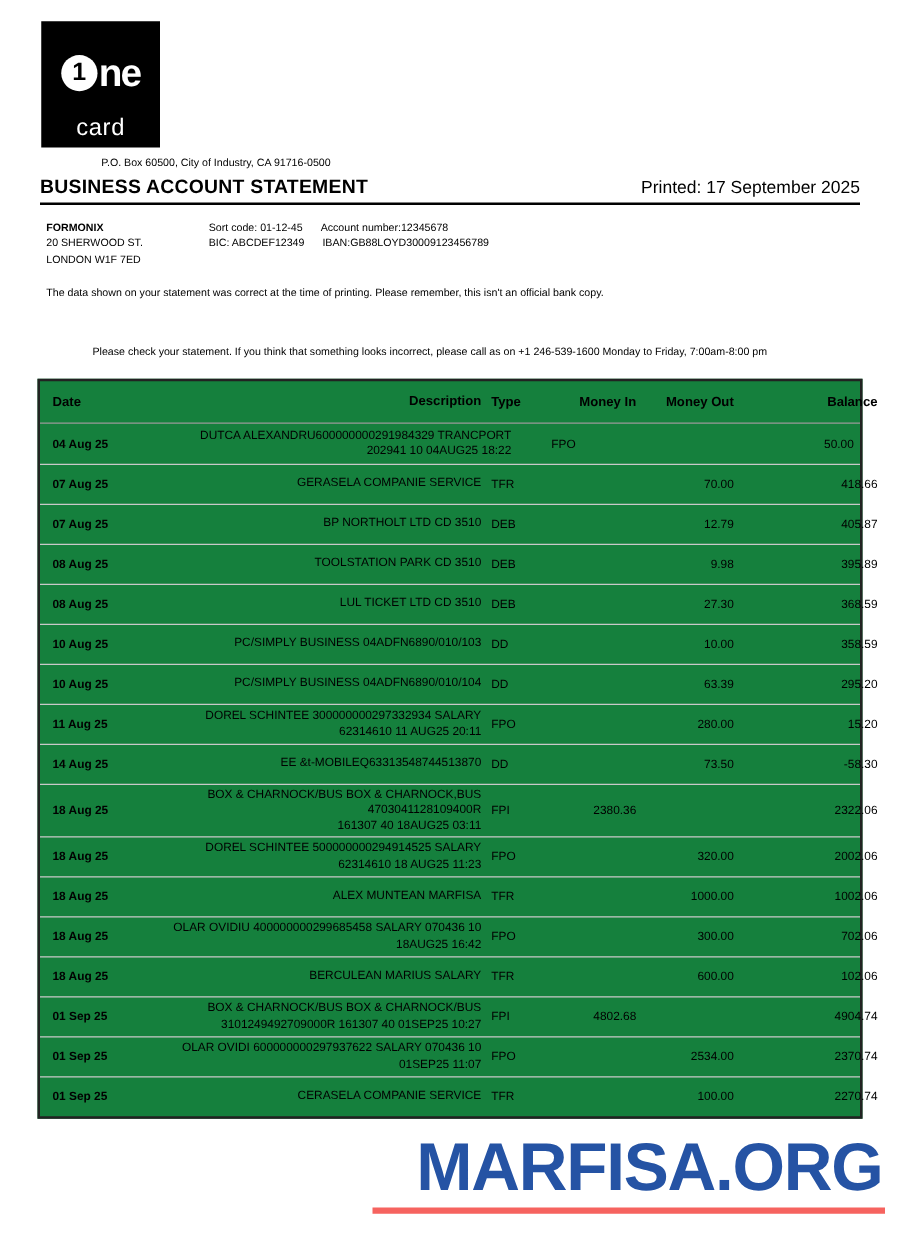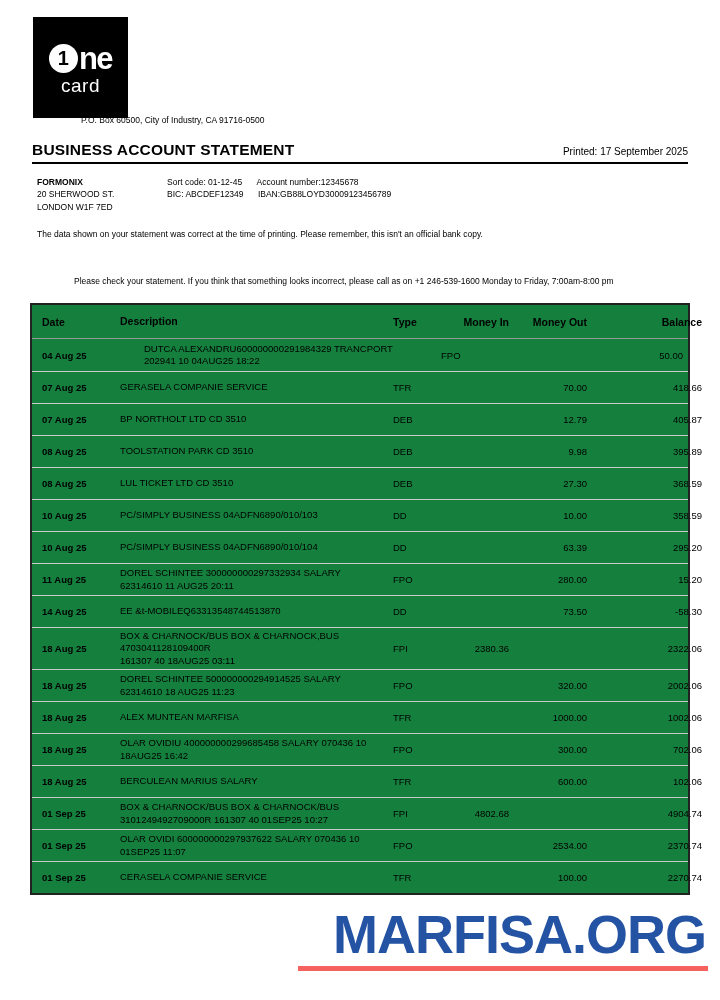--- a/index.html
+++ b/index.html
@@ -7,41 +7,41 @@
   .page {
     position:relative; width:720px; height:1000px; background:#ffffff;
     font-family:"Liberation Sans", sans-serif; color:#000; overflow:hidden;
   }
   
   .logo { position:absolute; left:33px; top:17px; width:95px; height:101px; background:#000; }
   .logo-row { display:flex; align-items:center; justify-content:center; margin-top:26px; }
   .logo-circle { width:29px; height:29px; background:#fff; border-radius:50%;
     display:flex; align-items:center; justify-content:center; color:#000; font-weight:bold; font-size:20px; }
   .logo-ne { color:#fff; font-size:31px; font-weight:bold; letter-spacing:-1.5px; margin-left:1px; line-height:1; }
-  .logo-card { color:#fff; text-align:center; font-size:19px; margin-top:1px; font-weight:400; letter-spacing:0.5px; }
-  
-  .po-address { position:absolute; left:37px; top:115px; font-size:8.5px;padding-left:44px; }
+  .logo-card { color:#fff; text-align:center; font-size:19px; margin-top:18px; font-weight:400; letter-spacing:0.5px; }
+  
+  .po-address { position:absolute; left:37px; top:125px; font-size:8.5px;padding-left:44px; }
   .title-row { position:absolute; left:32px; width:656px; top:141px; display:flex; justify-content:space-between; align-items:flex-end; }
   .doc-title { font-size:15.5px; font-weight:bold; letter-spacing:0.2px; }
-  .printed { font-size:10px; padding-bottom:2px; }
+  .printed { font-size:14px; padding-bottom:2px; }
   .title-rule { position:absolute; left:32px; width:656px; top:162px; height:2px; background:#000; }
   .account-block { position:absolute; left:37px; top:176px; font-size:8.5px; line-height:1.45; }
   .holder-name { font-weight:bold; }
   .account-details { position:absolute; left:167px; top:176px; font-size:8.5px; line-height:1.45; }
   .detail-line span + span { margin-left:12px; }
   .notice1 { position:absolute; left:37px; top:229px; font-size:8.5px; }
   .notice2 { position:absolute; left:37px; top:276px; font-size:8.5px;padding-left:37px; }
   
   .stable { position:absolute; left:30px; top:303px; width:660px; border:2px solid #222; background:#15803d; }
   .thead { display:flex; align-items:center; height:34px; font-weight:bold; font-size:10.5px; border-bottom:1px solid #999; }
   .trow { display:flex; align-items:center; min-height:32px; font-size:9.5px; border-top:1px solid #c9c9c9; padding:2px 0; }
   .trow:first-child { border-top:none;gap:24px; }
   .c { flex:0 0 auto; }
   .date { width:88px; padding-left:10px; font-weight:bold; }
-  .desc { width:265px; white-space:pre-line; line-height:1.3; }
+  .desc { width:265px; white-space:pre-line; line-height:1.3;text-align:right; }
   .type { width:68px; padding-left:8px; }
   .in   { width:56px; text-align:right; }
   .out  { width:78px; text-align:right; }
   .bal  { width:123px; text-align:right; padding-right:8px; }
   
   .footer { position:absolute; left:298px; top:903px; width:414px; }
   .footer-site { font-size:54px; font-weight:bold; letter-spacing:-1px; line-height:1.15; white-space:nowrap;margin-left:35px; }
   .footer-rule { height:5px; width:410px; margin-top:1px; }
 </style>
 </head>

